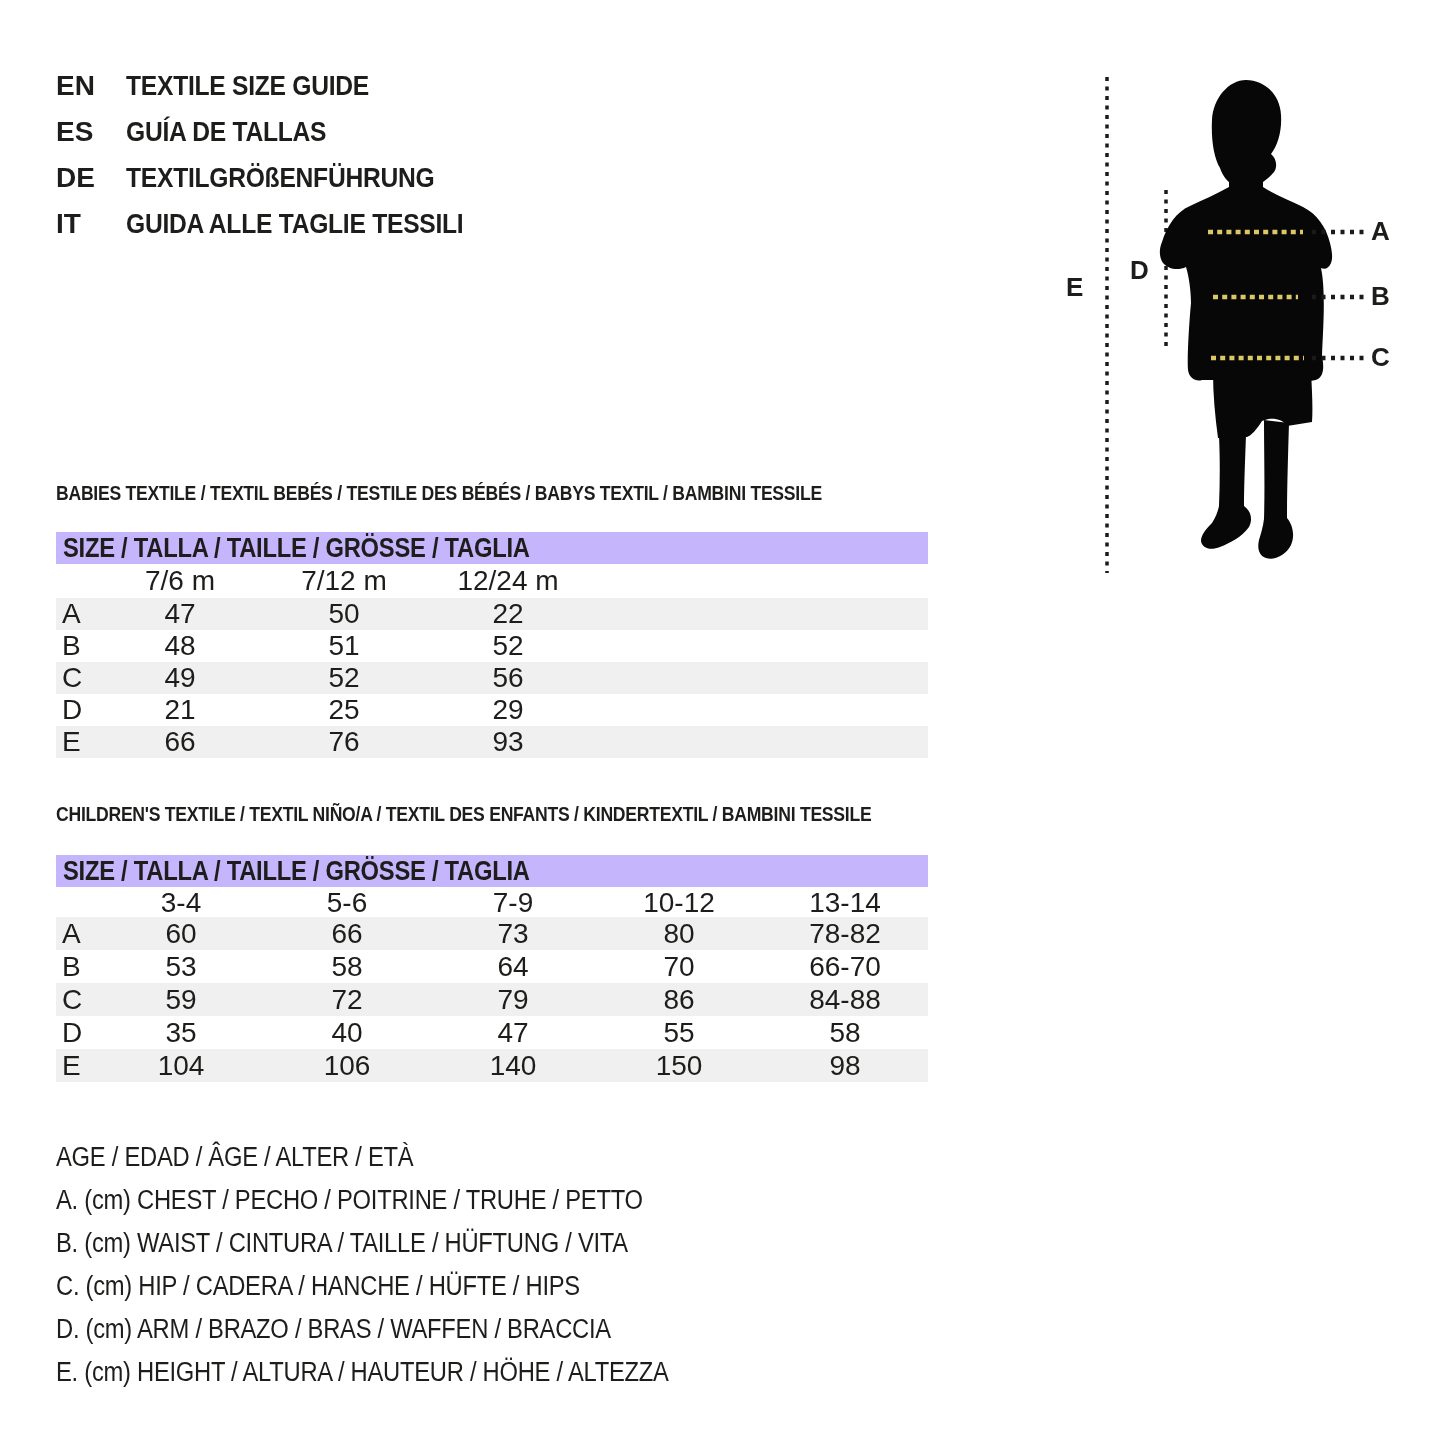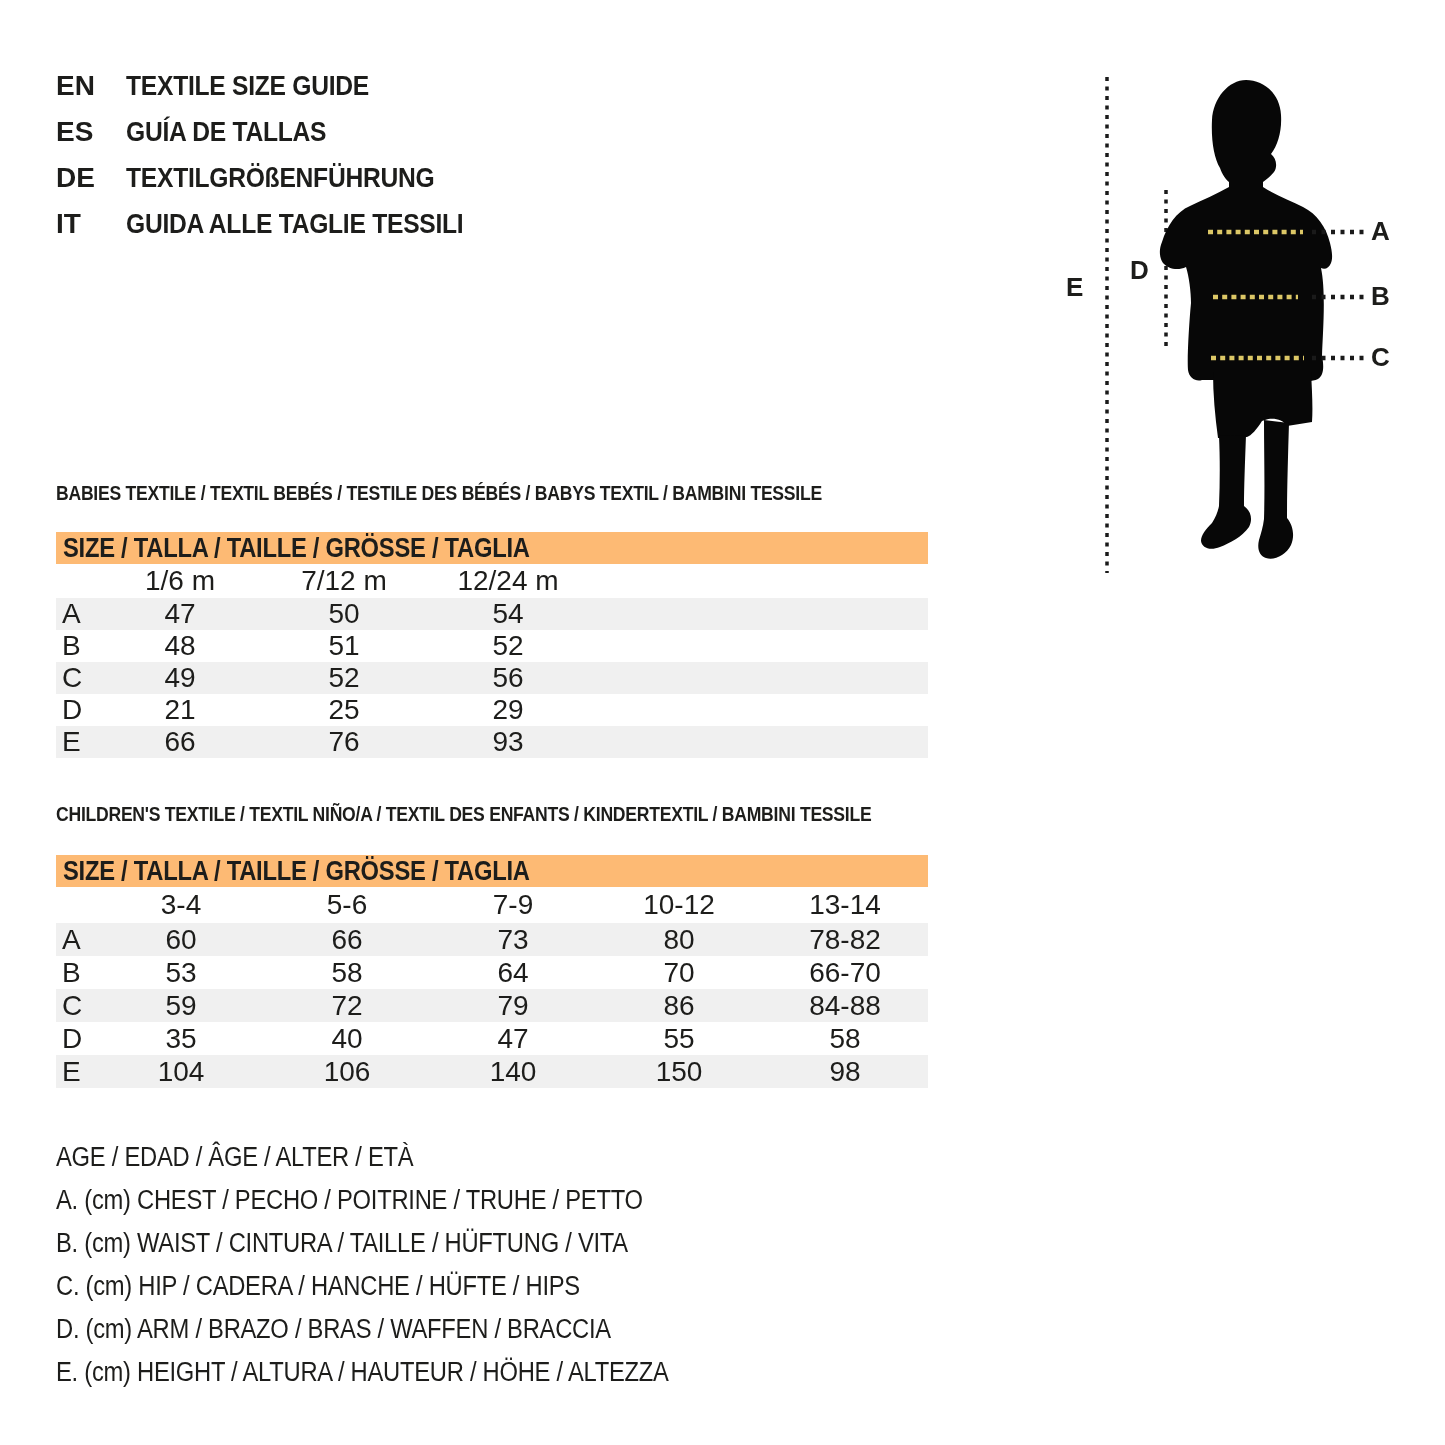--- a/index.html
+++ b/index.html
@@ -27,27 +27,27 @@
 
   
   .section-title{position:absolute;left:56px;font-size:20px;font-weight:bold;}
   .st-babies{top:482px;}
   .st-children{top:803px;text-decoration:underline;}
 
   
   .size-table{position:absolute;left:56px;width:872px;}
   .tbl-babies{top:532px;}
   .tbl-children{top:855px;}
-  .size-bar{height:32px;background:#fdba74;display:flex;align-items:center;padding-left:7px;box-sizing:border-box;
+  .size-bar{height:32px;background:#c4b5fd;display:flex;align-items:center;padding-left:7px;box-sizing:border-box;
             font-size:27px;font-weight:bold;}
   .trow{display:grid;align-items:center;font-size:28px;}
   .tbl-babies .trow{grid-template-columns:42px 164px 164px 164px 1fr;height:32px;}
   .tbl-babies .sub{height:34px;}
   .tbl-children .trow{grid-template-columns:42px 166px 166px 166px 166px 166px;height:33px;}
-  .tbl-children .sub{height:36px;}
+  .tbl-children .sub{height:30px;}
   .alt{background:#f0f0f0;}
   .cell{text-align:center;}
   .lcell{text-align:left;padding-left:6px;}
 
   
   .legend{position:absolute;left:56px;top:1136px;}
   .legend-line{height:43px;display:flex;align-items:center;font-size:27px;}
 </style>
 </head>
 <body>
@@ -152,30 +152,30 @@
   <div class="section-title st-babies">
     <span class="cond">BABIES TEXTILE / TEXTIL BEBÉS / TESTILE DES BÉBÉS / BABYS TEXTIL / BAMBINI TESSILE</span>
   </div>
 
   <div class="size-table tbl-babies">
     <div class="size-bar">
       <span class="cond">SIZE / TALLA / TAILLE / GRÖSSE / TAGLIA</span>
     </div>
     <div class="trow sub">
       <div class="cell lcell"></div>
-      <div class="cell">1/6 m</div>
+      <div class="cell">7/6 m</div>
       <div class="cell">7/12 m</div>
       <div class="cell">12/24 m</div>
       <div></div>
     </div>
     <div class="trow alt">
       <div class="cell lcell">A</div>
       <div class="cell">47</div>
       <div class="cell">50</div>
-      <div class="cell">54</div>
+      <div class="cell">22</div>
       <div></div>
     </div>
     <div class="trow">
       <div class="cell lcell">B</div>
       <div class="cell">48</div>
       <div class="cell">51</div>
       <div class="cell">52</div>
       <div></div>
     </div>
     <div class="trow alt">

